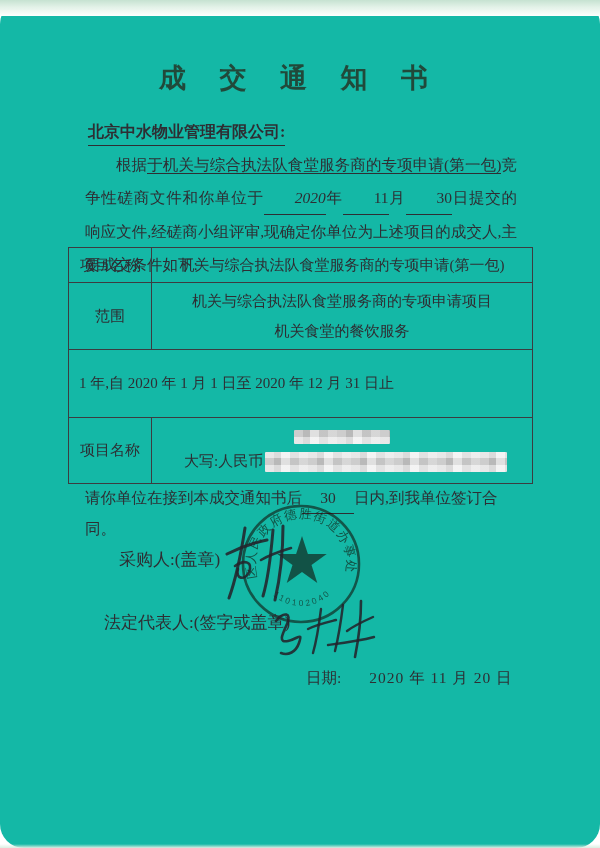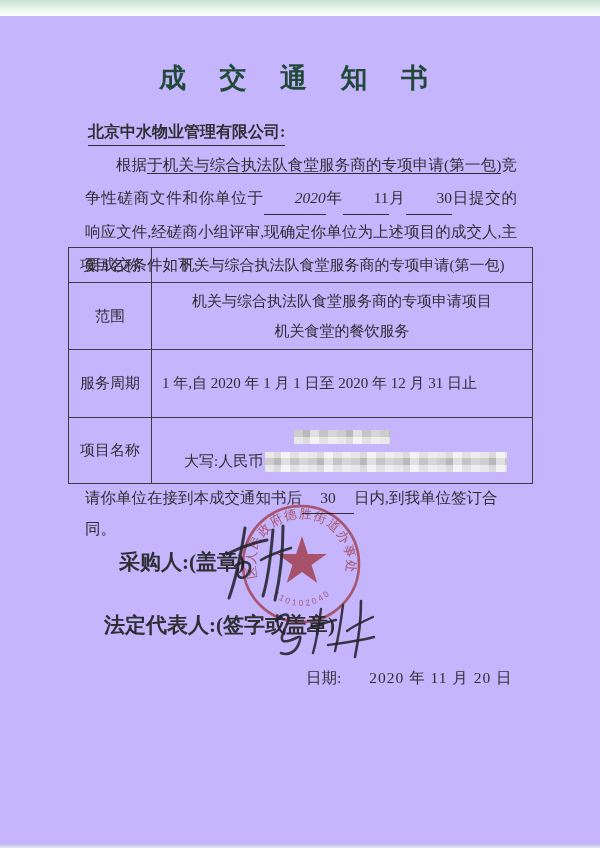--- a/index.html
+++ b/index.html
@@ -4,21 +4,21 @@
 <style>
   html,body{margin:0;padding:0;}
   body{
     width:600px;height:848px;
     background:#ffffff;
     font-family:"Liberation Serif", serif;
     color:#2e2e33;
     overflow:hidden;
     position:relative;
   }
-  .page{position:absolute;inset:0;background:#c4b5fd;}
+  .page{position:absolute;inset:0;background:#14b8a6;border-radius:24px;}
   .edge-top{
     position:absolute;top:0;left:0;width:600px;height:16px;
     background:linear-gradient(180deg,#c6e2d1 0%, #e3f2e8 45%, #fdfffd 100%);
   }
   .edge-bottom{
     position:absolute;bottom:0;left:0;width:600px;height:4px;
     background:linear-gradient(0deg,#dcefe2 0%, rgba(253,255,253,0) 100%);
   }
   .title{
     position:absolute;top:60px;left:0;width:600px;margin:0;
@@ -76,21 +76,21 @@
       repeating-linear-gradient(90deg, #d8d8d8 0 9px, #c3c3c3 9px 16px, #ececec 16px 25px, #cfcfcf 25px 34px, #e2e2e2 34px 43px);
     border-radius:1px;
   }
   .mosaic-price{width:96px;height:14px;align-self:center;margin-bottom:8px;}
   .caps-line{display:flex;align-items:center;padding-left:32px;}
   .mosaic-caps{width:242px;height:20px;margin-left:2px;}
   .contract-line{
     position:absolute;left:85px;top:483px;width:440px;margin:0;
     font-size:15.5px;line-height:30px;
   }
-  .sig-label{position:absolute;font-size:21px;font-weight:bold;}
+  .sig-label{position:absolute;font-size:17px;}
   .purchaser-label{left:119px;top:548px;}
   .legal-label{left:104px;top:611px;}
   .date-line{position:absolute;left:306px;top:668px;font-size:15.5px;}
   .date-line .date-value{margin-left:28px;letter-spacing:1px;}
   .stamp-svg{position:absolute;left:226px;top:489px;width:150px;height:150px;mix-blend-mode:multiply;}
   .sig-a{position:absolute;left:213px;top:514px;width:95px;height:95px;}
   .sig-b{position:absolute;left:268px;top:591px;width:115px;height:78px;}
   svg .ink{fill:none;stroke:#23232b;stroke-linecap:round;stroke-linejoin:round;opacity:.88;}
 </style>
 </head>
@@ -113,21 +113,20 @@
       <div class="td center">机关与综合执法队食堂服务商的专项申请(第一包)</div>
     </div>
     <div class="tr r2">
       <div class="th">范围</div>
       <div class="td center">
         <div>机关与综合执法队食堂服务商的专项申请项目</div>
         <div>机关食堂的餐饮服务</div>
       </div>
     </div>
     <div class="tr r3">
-      <div class="th">服务周期</div>
       <div class="td">1 年,自 2020 年 1 月 1 日至 2020 年 12 月 31 日止</div>
     </div>
     <div class="tr r4">
       <div class="th">项目名称</div>
       <div class="td">
         <span class="mosaic mosaic-price"></span>
         <div class="caps-line">
           <span>大写:人民币</span>
           <span class="mosaic mosaic-caps"></span>
         </div>

